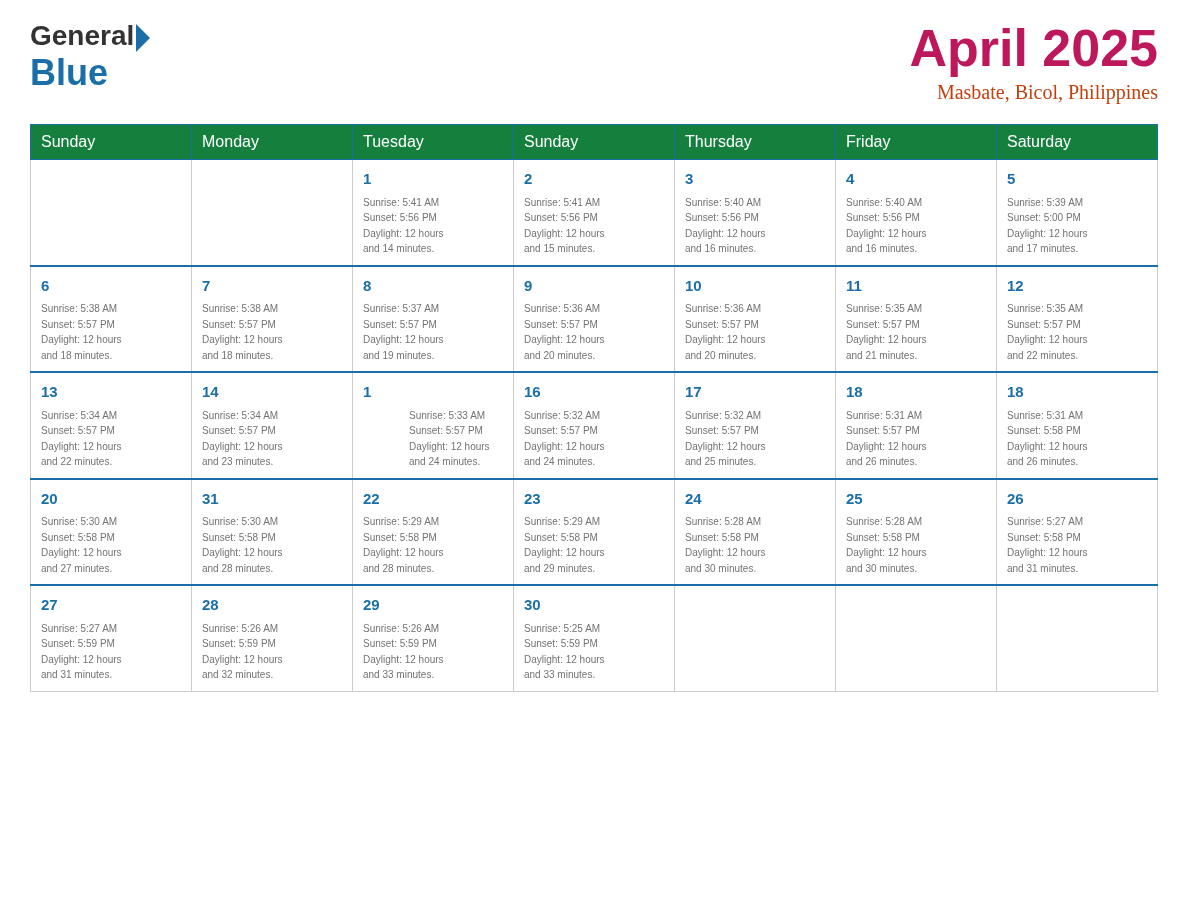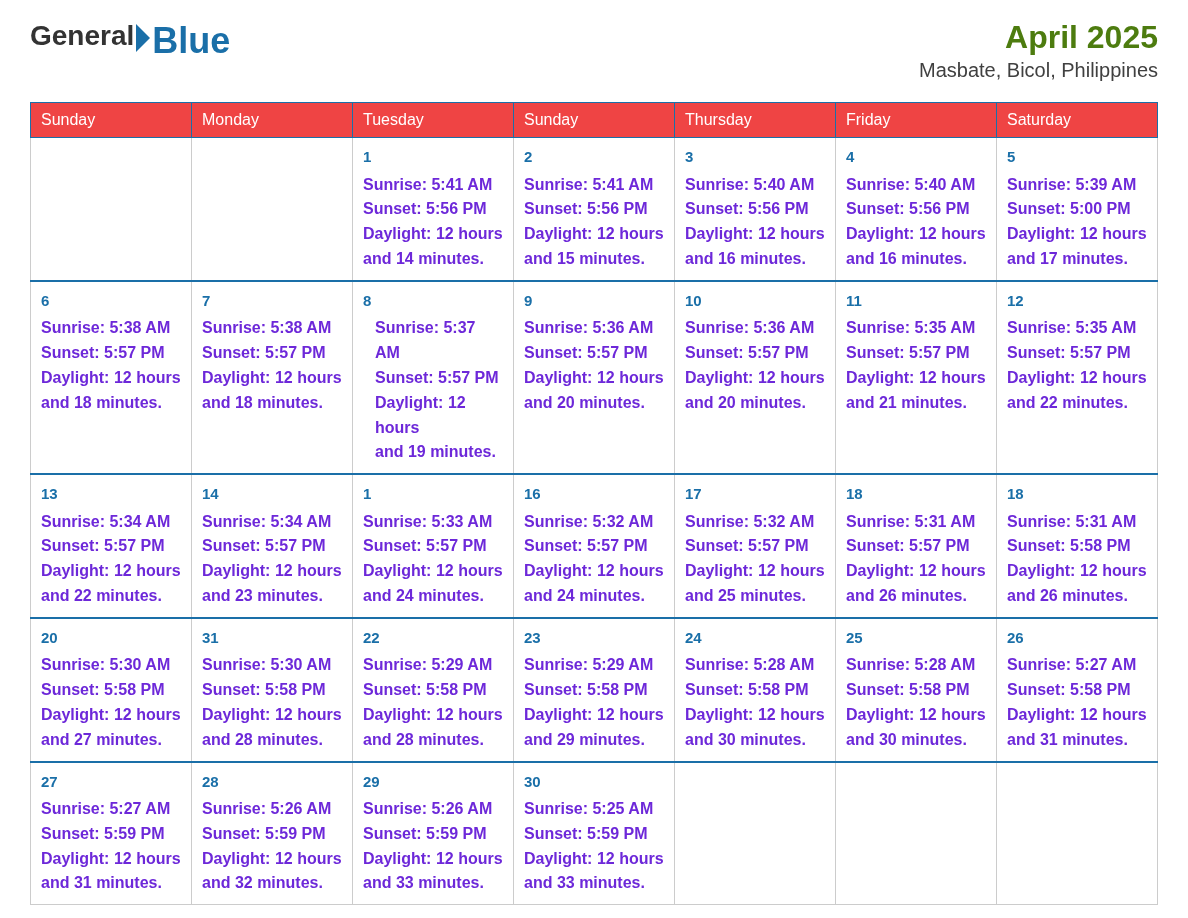--- a/index.html
+++ b/index.html
@@ -11,21 +11,21 @@
       padding: 20px 30px;
     }
     .header {
       display: flex;
       justify-content: space-between;
       align-items: flex-start;
       margin-bottom: 20px;
     }
     .logo {
       display: flex;
-      flex-direction: row;
+      flex-direction: column;
       align-items: flex-start;
     }
     .logo-text {
       display: flex;
       align-items: center;
       font-size: 28px;
       font-weight: bold;
       color: #333;
       line-height: 1;
     }
@@ -38,37 +38,38 @@
       border-bottom: 14px solid transparent;
       margin-left: 2px;
       margin-right: 2px;
       margin-top: 4px;
     }
     .logo-blue { color: #1a6fa8; font-size: 36px; font-weight: bold; }
     .title-section {
       text-align: right;
     }
     .month-title {
-      font-size: 32px;
+      font-size: 52px;
       font-weight: bold;
-      color: #4d7c0f;
+      color: #be185d;
       line-height: 1.1;
     }
     .location {
       font-size: 20px;
-      color: #404040;
+      color: #c2410c;
       margin-top: 4px;
+      font-family: Liberation Serif, serif;
     }
     .calendar {
       width: 100%;
       border-collapse: collapse;
       border: 1px solid #aaa;
     }
     .calendar th {
-      background-color: #ef4444;
+      background-color: #15803d;
       color: #fff;
       padding: 8px 10px;
       font-size: 16px;
       font-weight: normal;
       text-align: left;
       border: 1px solid #1a6fa8;
     }
     .calendar td {
       vertical-align: top;
       padding: 8px 10px;
@@ -80,24 +81,23 @@
       line-height: 1.5;
     }
     .day-num {
       font-size: 15px;
       font-weight: bold;
       color: #1a6fa8;
       margin-bottom: 4px;
       display: block;
     }
     .day-info {
-      font-size: 16px;
-      color: #6d28d9;
+      font-size: 10px;
+      color: #737373;
       line-height: 1.55;
-      font-weight: bold;
     }
     .empty-cell {
       background: #fff;
     }
     .row-divider td {
       border-top: 2px solid #1a6fa8;
     }
   </style>
 </head>
 <body>
@@ -178,21 +178,21 @@
         </td>
         <td>
           <span class="day-num">7</span>
           <div class="day-info" style="white-space: pre-line;">Sunrise: 5:38 AM
 Sunset: 5:57 PM
 Daylight: 12 hours
 and 18 minutes.</div>
         </td>
         <td>
           <span class="day-num">8</span>
-          <div class="day-info" style="white-space: pre-line; margin-left: 12px;">Sunrise: 5:37 AM
+          <div class="day-info" style="white-space: pre-line;">Sunrise: 5:37 AM
 Sunset: 5:57 PM
 Daylight: 12 hours
 and 19 minutes.</div>
         </td>
         <td>
           <span class="day-num">9</span>
           <div class="day-info" style="white-space: pre-line;">Sunrise: 5:36 AM
 Sunset: 5:57 PM
 Daylight: 12 hours
 and 20 minutes.</div>
@@ -229,21 +229,21 @@
         </td>
         <td>
           <span class="day-num">14</span>
           <div class="day-info" style="white-space: pre-line;">Sunrise: 5:34 AM
 Sunset: 5:57 PM
 Daylight: 12 hours
 and 23 minutes.</div>
         </td>
         <td>
           <span class="day-num">1</span>
-          <div class="day-info" style="white-space: pre-line;">Sunrise: 5:33 AM
+          <div class="day-info" style="white-space: pre-line; margin-left: 46px;">Sunrise: 5:33 AM
 Sunset: 5:57 PM
 Daylight: 12 hours
 and 24 minutes.</div>
         </td>
         <td>
           <span class="day-num">16</span>
           <div class="day-info" style="white-space: pre-line;">Sunrise: 5:32 AM
 Sunset: 5:57 PM
 Daylight: 12 hours
 and 24 minutes.</div>

